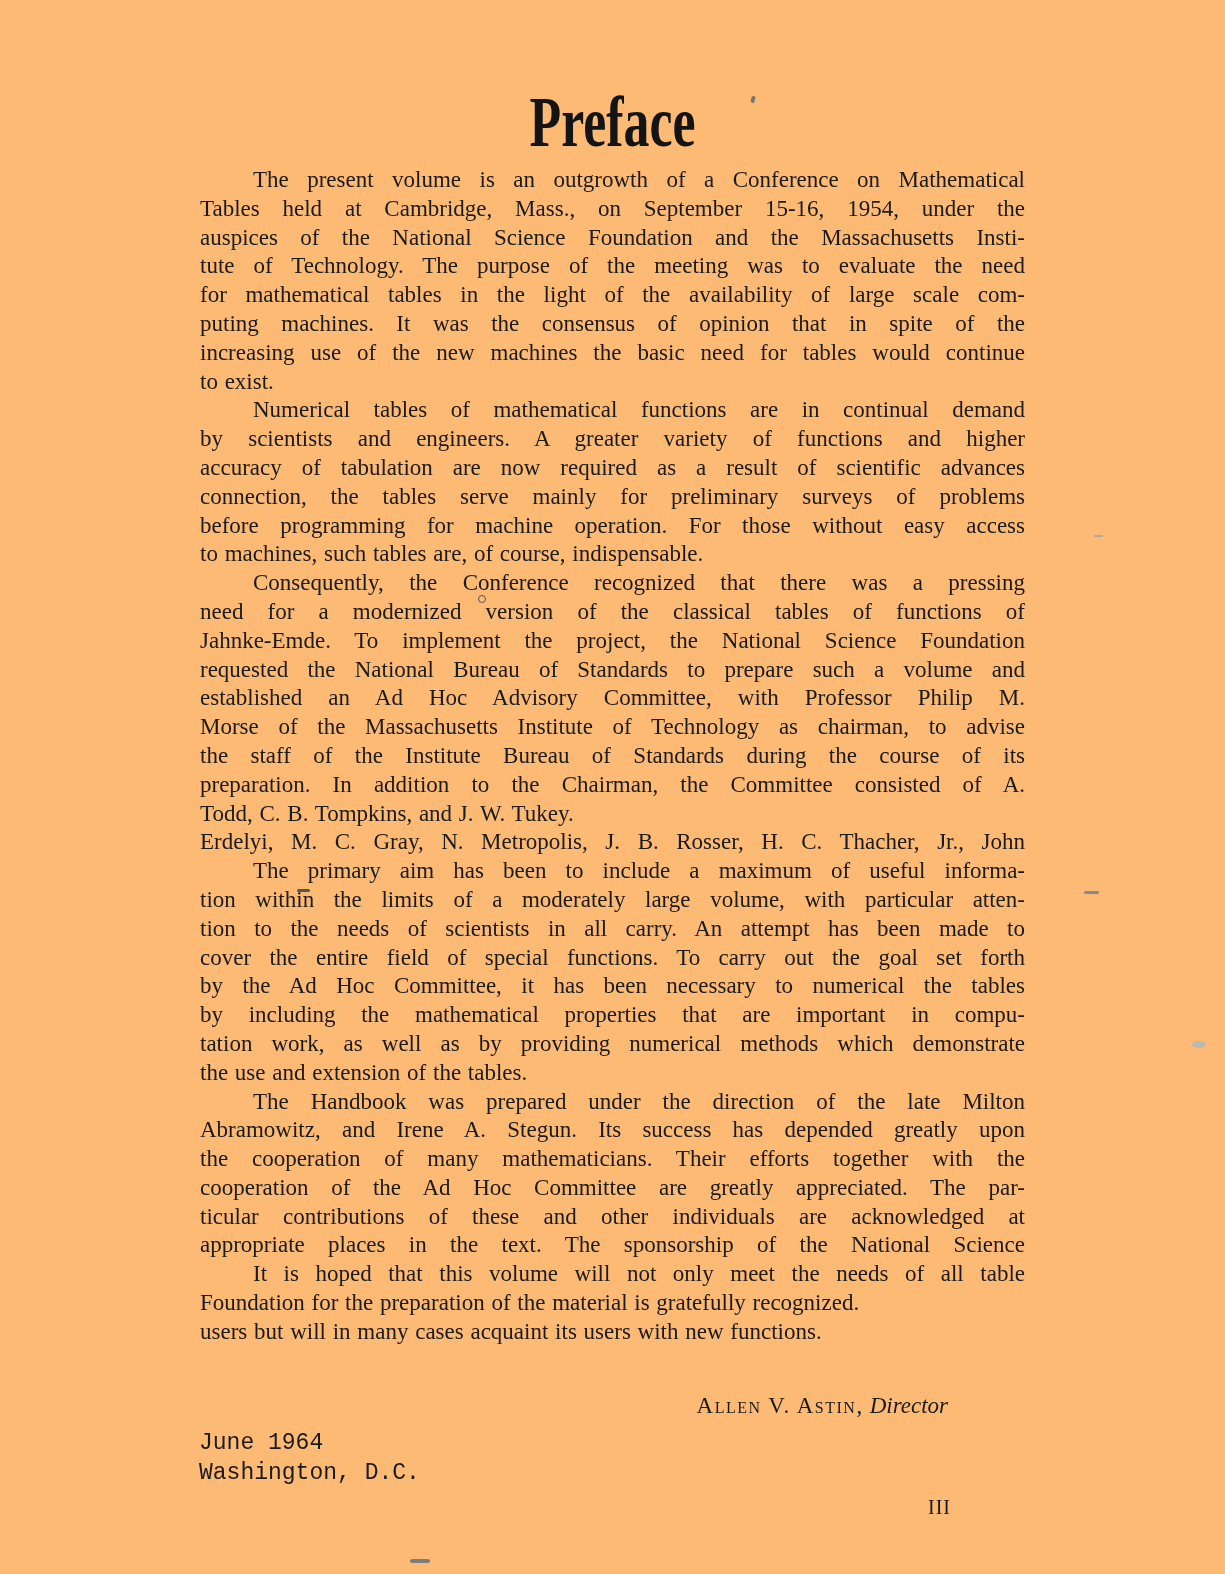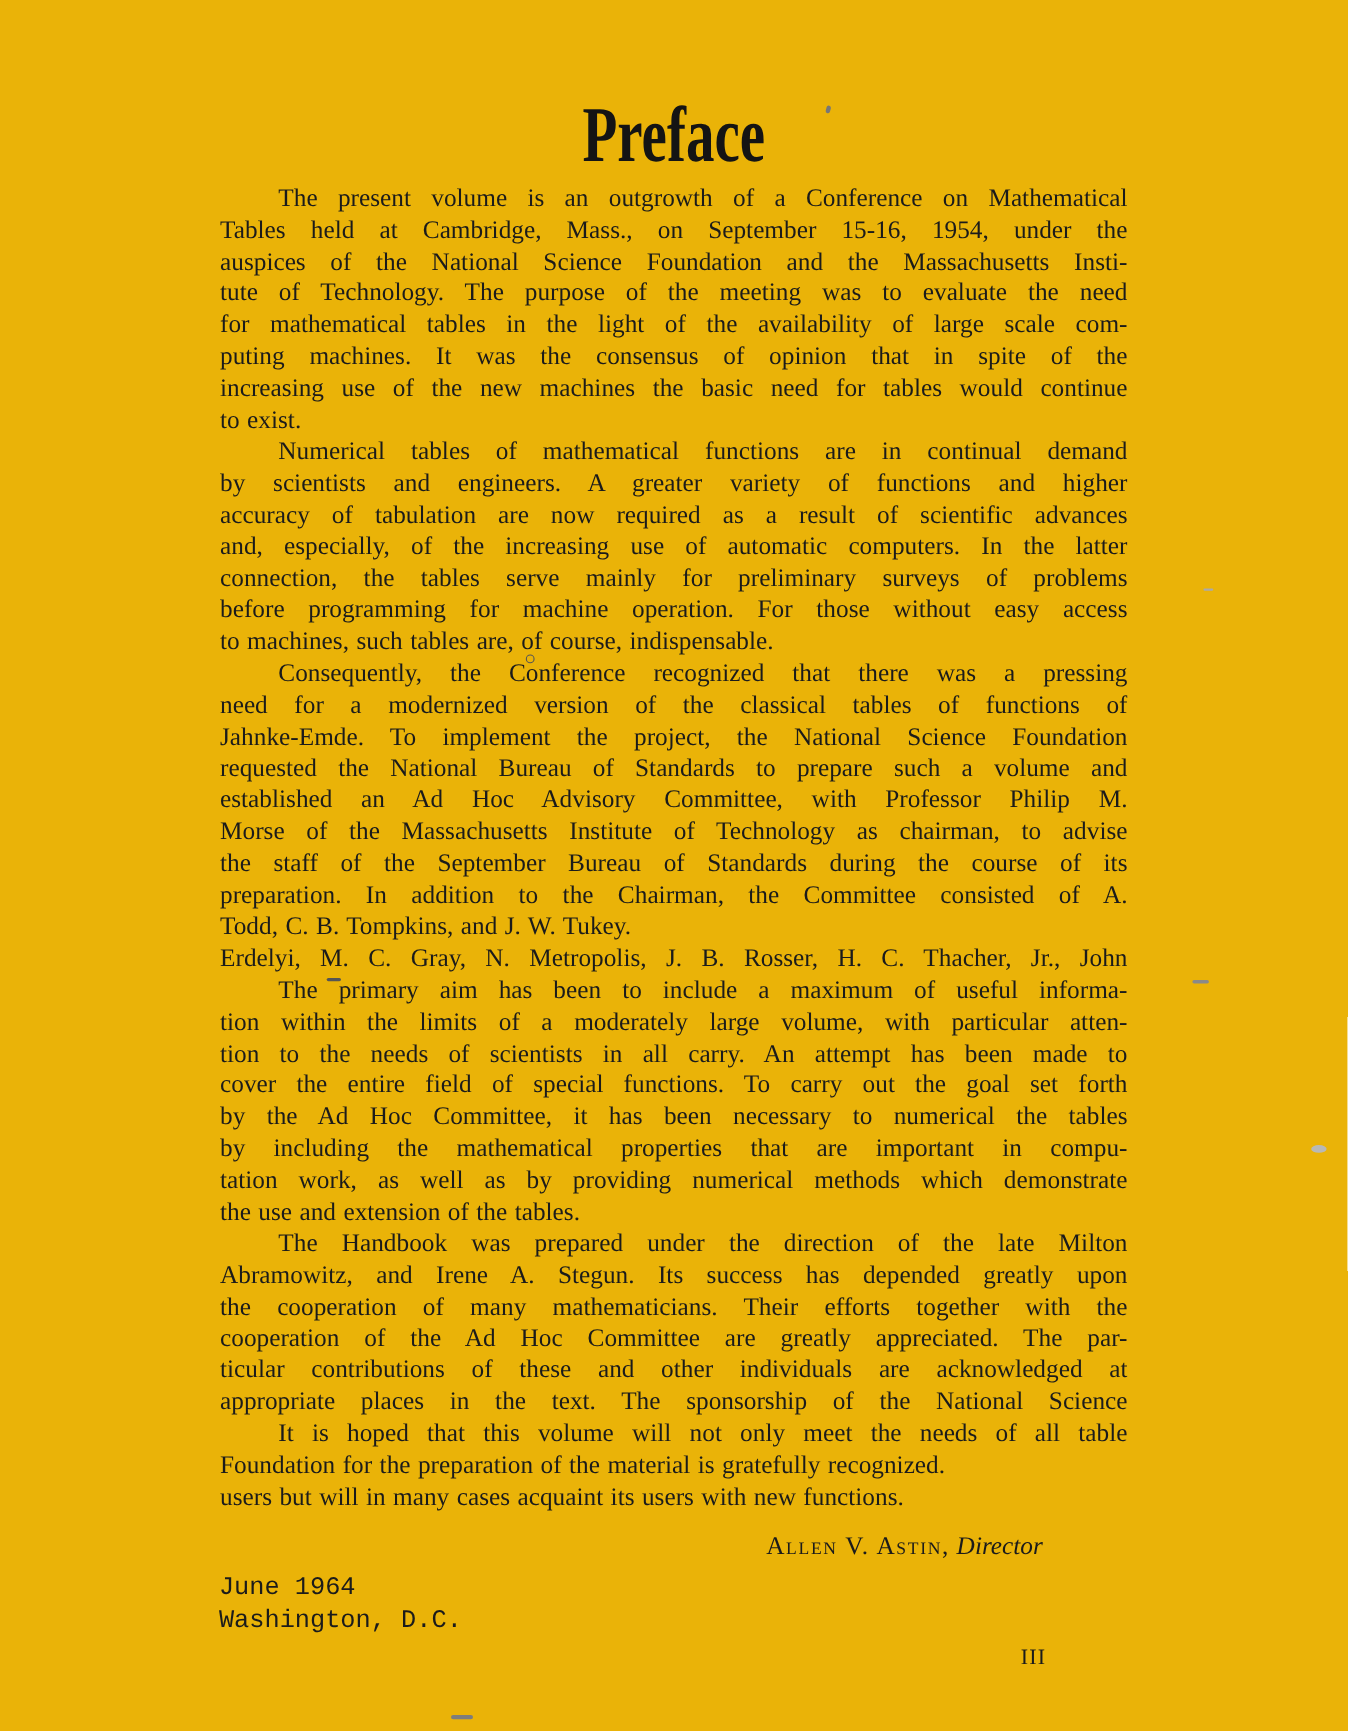--- a/index.html
+++ b/index.html
@@ -4,21 +4,21 @@
 <style>
   html, body {
     margin: 0;
     padding: 0;
     background: #ffffff;
   }
   .page {
     position: relative;
     width: 1225px;
     height: 1574px;
-    background: #eab308;
+    background: #fdba74;
     overflow: hidden;
     font-family: "Liberation Serif", "DejaVu Serif", serif;
     color: #1b1b1b;
   }
   .title {
     position: absolute;
     top: 86px;
     left: 0;
     width: 100%;
     margin: 0;
@@ -104,31 +104,30 @@
       <div class="line">Tables held at Cambridge, Mass., on September 15-16, 1954, under the</div>
       <div class="line">auspices of the National Science Foundation and the Massachusetts Insti-</div>
       <div class="line">tute of Technology. The purpose of the meeting was to evaluate the need</div>
       <div class="line">for mathematical tables in the light of the availability of large scale com-</div>
       <div class="line">puting machines. It was the consensus of opinion that in spite of the</div>
       <div class="line">increasing use of the new machines the basic need for tables would continue</div>
       <div class="line para-end">to exist.</div>
       <div class="line para-start">Numerical tables of mathematical functions are in continual demand</div>
       <div class="line">by scientists and engineers. A greater variety of functions and higher</div>
       <div class="line">accuracy of tabulation are now required as a result of scientific advances</div>
-      <div class="line">and, especially, of the increasing use of automatic computers. In the latter</div>
       <div class="line">connection, the tables serve mainly for preliminary surveys of problems</div>
       <div class="line">before programming for machine operation. For those without easy access</div>
       <div class="line para-end">to machines, such tables are, of course, indispensable.</div>
       <div class="line para-start">Consequently, the Conference recognized that there was a pressing</div>
       <div class="line">need for a modernized version of the classical tables of functions of</div>
       <div class="line">Jahnke-Emde. To implement the project, the National Science Foundation</div>
       <div class="line">requested the National Bureau of Standards to prepare such a volume and</div>
       <div class="line">established an Ad Hoc Advisory Committee, with Professor Philip M.</div>
       <div class="line">Morse of the Massachusetts Institute of Technology as chairman, to advise</div>
-      <div class="line">the staff of the September Bureau of Standards during the course of its</div>
+      <div class="line">the staff of the Institute Bureau of Standards during the course of its</div>
       <div class="line">preparation. In addition to the Chairman, the Committee consisted of A.</div>
       <div class="line para-end">Todd, C. B. Tompkins, and J. W. Tukey.</div>
       <div class="line">Erdelyi, M. C. Gray, N. Metropolis, J. B. Rosser, H. C. Thacher, Jr., John</div>
       <div class="line para-start">The primary aim has been to include a maximum of useful informa-</div>
       <div class="line">tion within the limits of a moderately large volume, with particular atten-</div>
       <div class="line">tion to the needs of scientists in all carry. An attempt has been made to</div>
       <div class="line">cover the entire field of special functions. To carry out the goal set forth</div>
       <div class="line">by the Ad Hoc Committee, it has been necessary to numerical the tables</div>
       <div class="line">by including the mathematical properties that are important in compu-</div>
       <div class="line">tation work, as well as by providing numerical methods which demonstrate</div>

